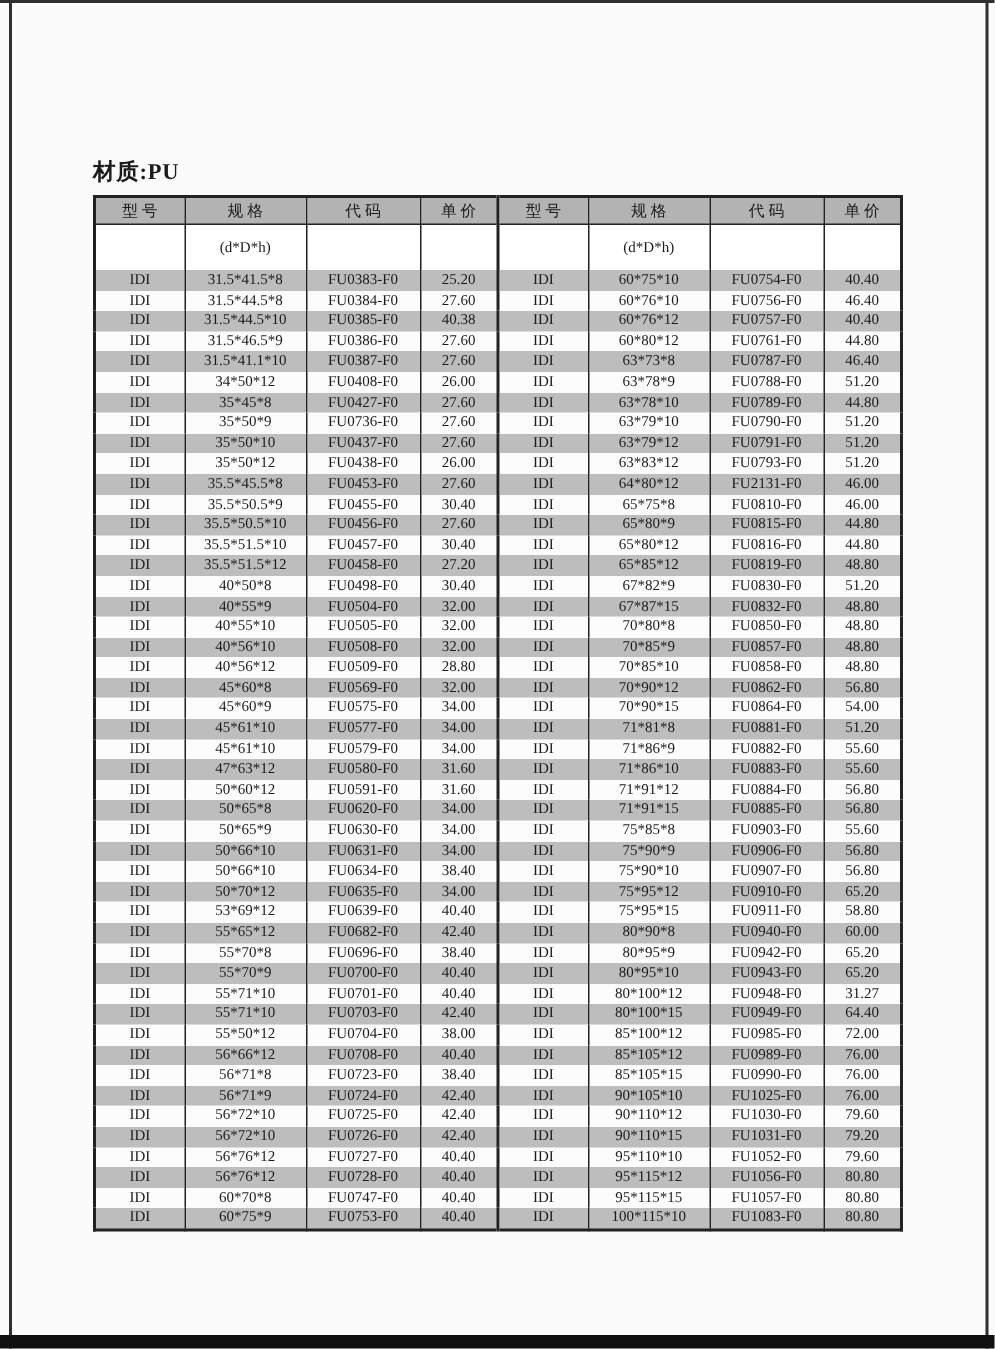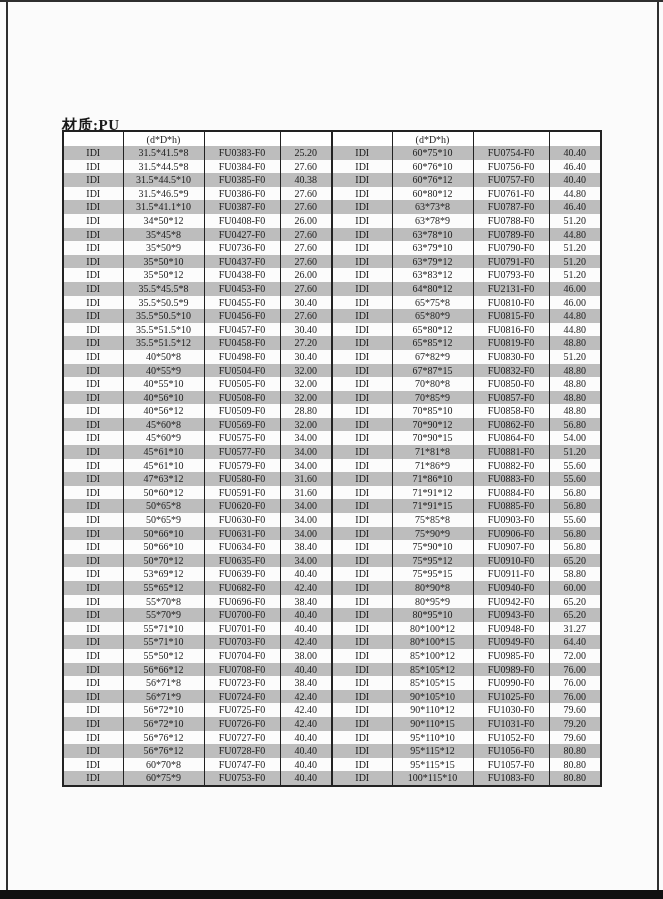--- a/index.html
+++ b/index.html
@@ -17,41 +17,41 @@
     color:var(--text);
   }
   
   .edge{position:absolute;background:#2f2f2f;}
   .edge-top{left:0;top:0;width:663px;height:2px;}
   .edge-left{left:6px;top:0;width:2px;height:899px;}
   .edge-right{left:657px;top:0;width:2px;height:899px;}
   .edge-bottom{left:0;top:890px;width:663px;height:9px;background:#101010;}
 
   .title{
-    position:absolute;left:62px;top:116px;
+    position:absolute;left:62px;top:105px;
     font-size:15px;font-weight:bold;letter-spacing:0.5px;
   }
 
   table.price{
     position:absolute;left:62px;top:130px;width:538px;
     border-collapse:collapse;table-layout:fixed;
     border:2px solid var(--border);
   }
   .price th,.price td{
     padding:0;margin:0;text-align:center;vertical-align:middle;
     font-weight:normal;overflow:hidden;white-space:nowrap;
     border-left:1px solid var(--border);border-right:1px solid var(--border);
   }
   .price thead tr.hdr1 th{
     background:var(--header-bg);
     height:17px;font-size:10.5px;
     border-bottom:1px solid var(--border);
   }
   .price thead tr.hdr2 td{
-    background:#ffffff;height:14px;font-size:10px;
+    background:#ffffff;height:30px;font-size:10px;
   }
   .price tbody td{height:13.6px;font-size:10px;line-height:13.6px;}
   .price tbody tr:nth-child(odd) td{background:var(--stripe-bg);}
   .price tbody tr:nth-child(even) td{background:var(--row-bg);}
   .price .half-start{border-left:2px solid var(--border);}
 </style>
 </head>
 <body>
 
 <div class="edge edge-top"></div>
@@ -66,20 +66,30 @@
     <col style="width:60px">
       <col style="width:81px">
       <col style="width:76px">
       <col style="width:52px">
     <col style="width:60px">
       <col style="width:81px">
       <col style="width:76px">
       <col style="width:52px">
   </colgroup>
   <thead>
+    <tr class="hdr1">
+        <th>型 号</th>
+        <th>规 格</th>
+        <th>代 码</th>
+        <th>单 价</th>
+        <th class="half-start">型 号</th>
+        <th>规 格</th>
+        <th>代 码</th>
+        <th>单 价</th>
+      </tr>
     <tr class="hdr2">
         <td></td>
         <td>(d*D*h)</td>
         <td></td>
         <td></td>
         <td class="half-start"></td>
         <td>(d*D*h)</td>
         <td></td>
         <td></td>
       </tr>

